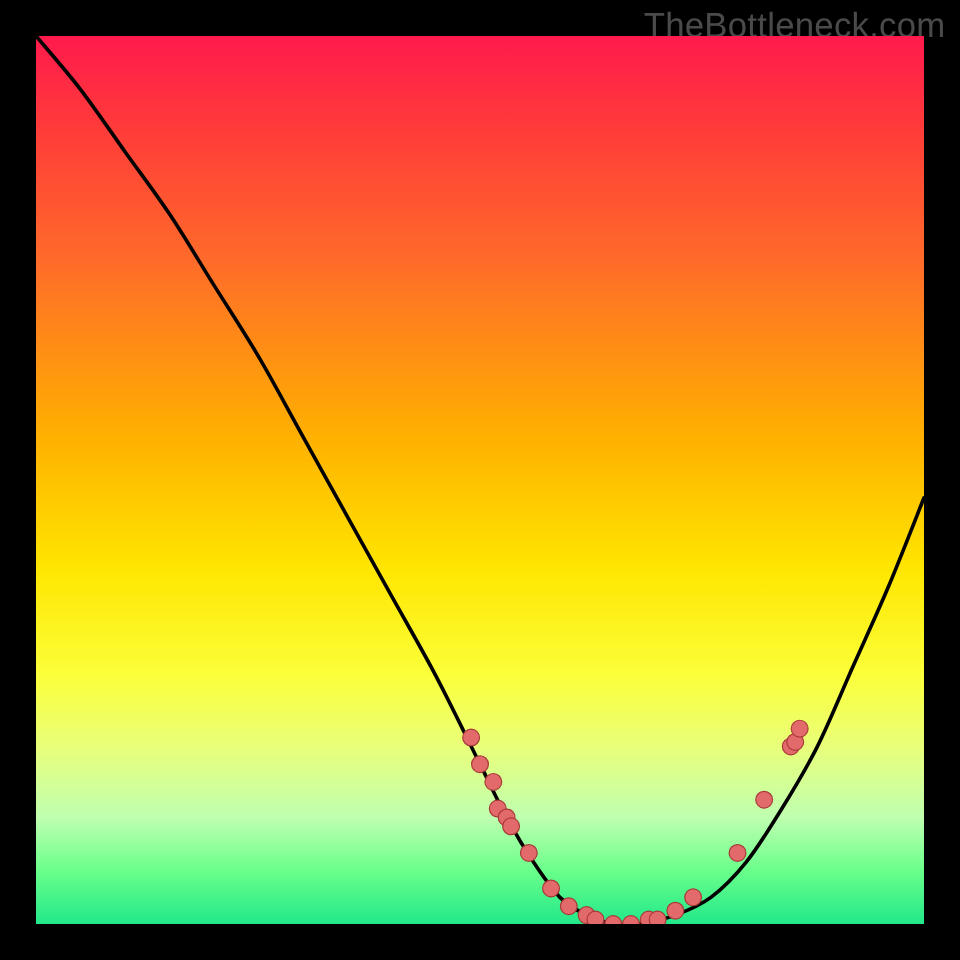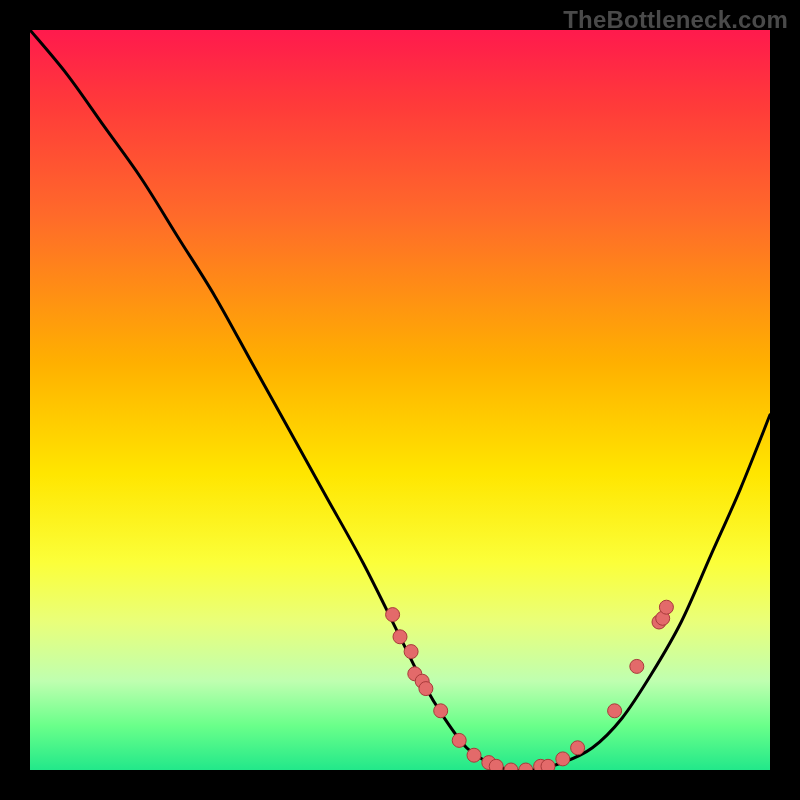--- a/index.html
+++ b/index.html
@@ -35,22 +35,22 @@
       #e9ff7a 80%,
       #bfffb0 88%,
       #6aff8a 94%,
       #22e88a 100%);
   }
   .watermark {
     position: absolute;
     top: 6px;
     right: 12px;
     color: #4a4a4a;
-    font-size: 24px;
-    font-weight: 700;
+    font-size: 29px;
+    font-weight: 400;
     letter-spacing: 0.2px;
   }
   svg.curve {
     position: absolute;
     left: 0;
     top: 0;
     width: 740px;
     height: 740px;
   }
 </style>

